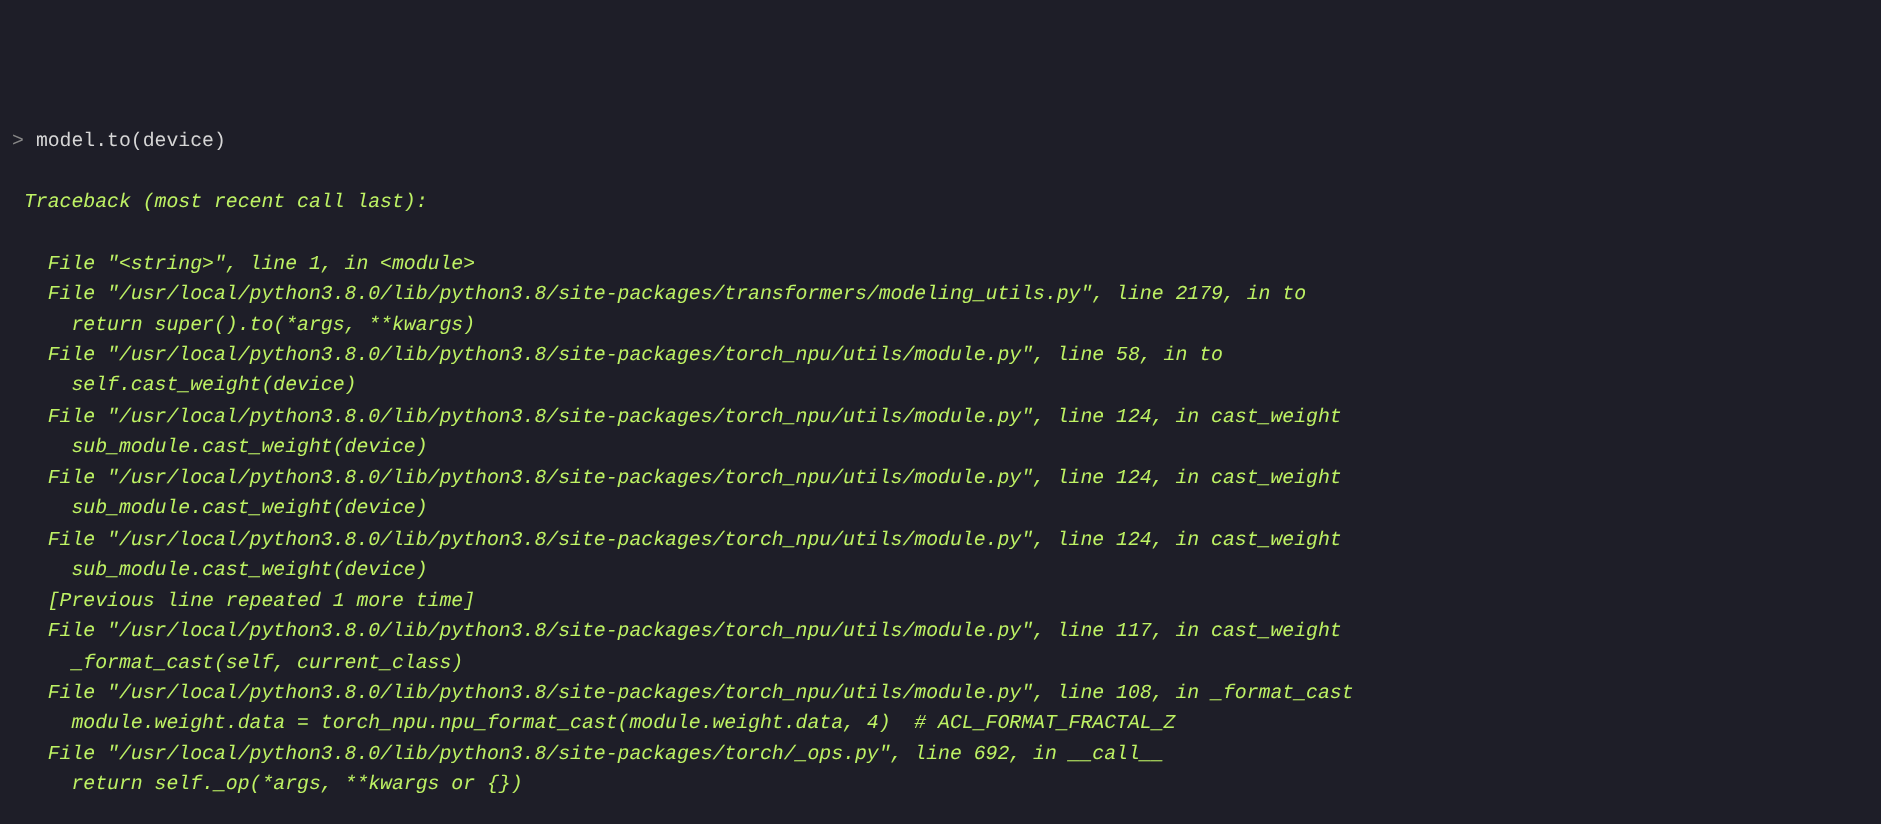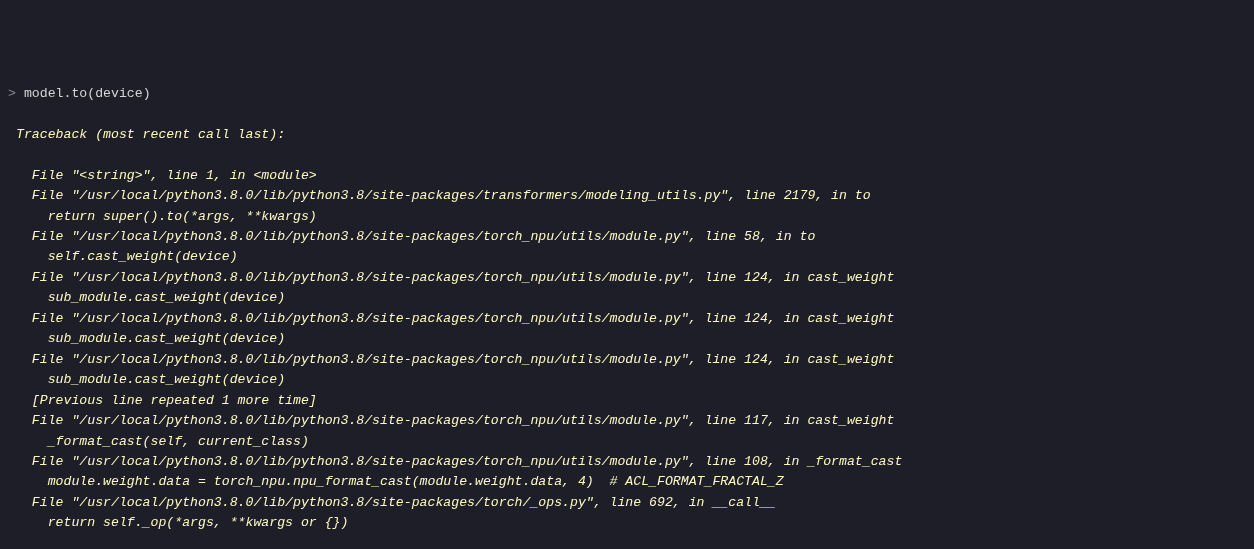--- a/index.html
+++ b/index.html
@@ -19,21 +19,21 @@
     color: #d6d6d6;
     font-style: normal;
   }
   .prompt-sym {
     color: #888;
     display: inline-block;
     width: 14px;
     text-align: right;
   }
   .tb {
-    color: #fef9c3;
+    color: #bef264;
   }
   .pad { padding-left: 14px; }
 </style>
 </head>
 <body>
 
 
 
 <div class="prompt-line"><span class="prompt-sym">&gt;</span><span> </span><span>model.to(device)</span></div>
 <div class="tb pad">Traceback (most recent call last):</div>

